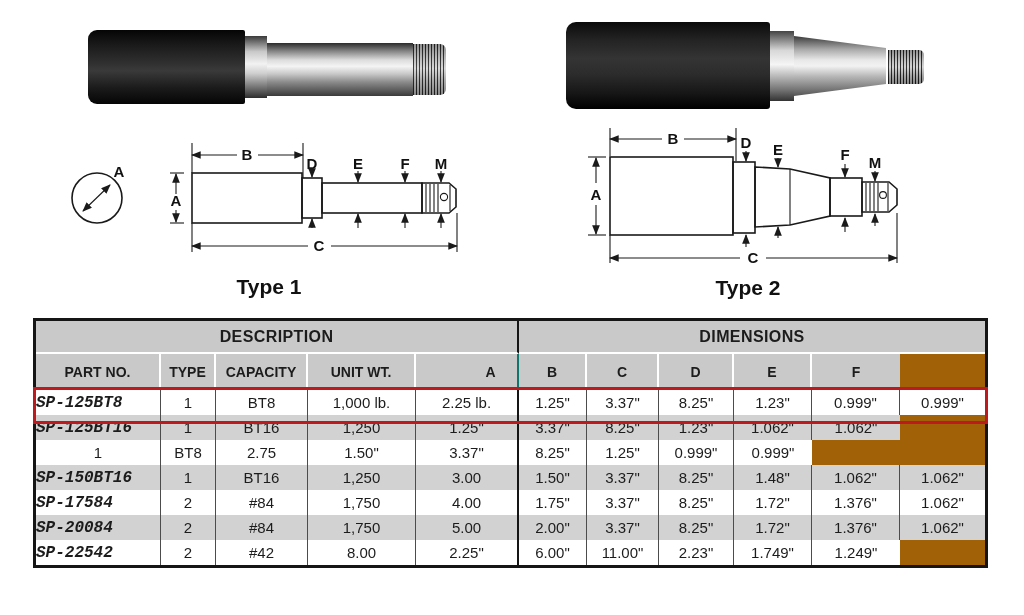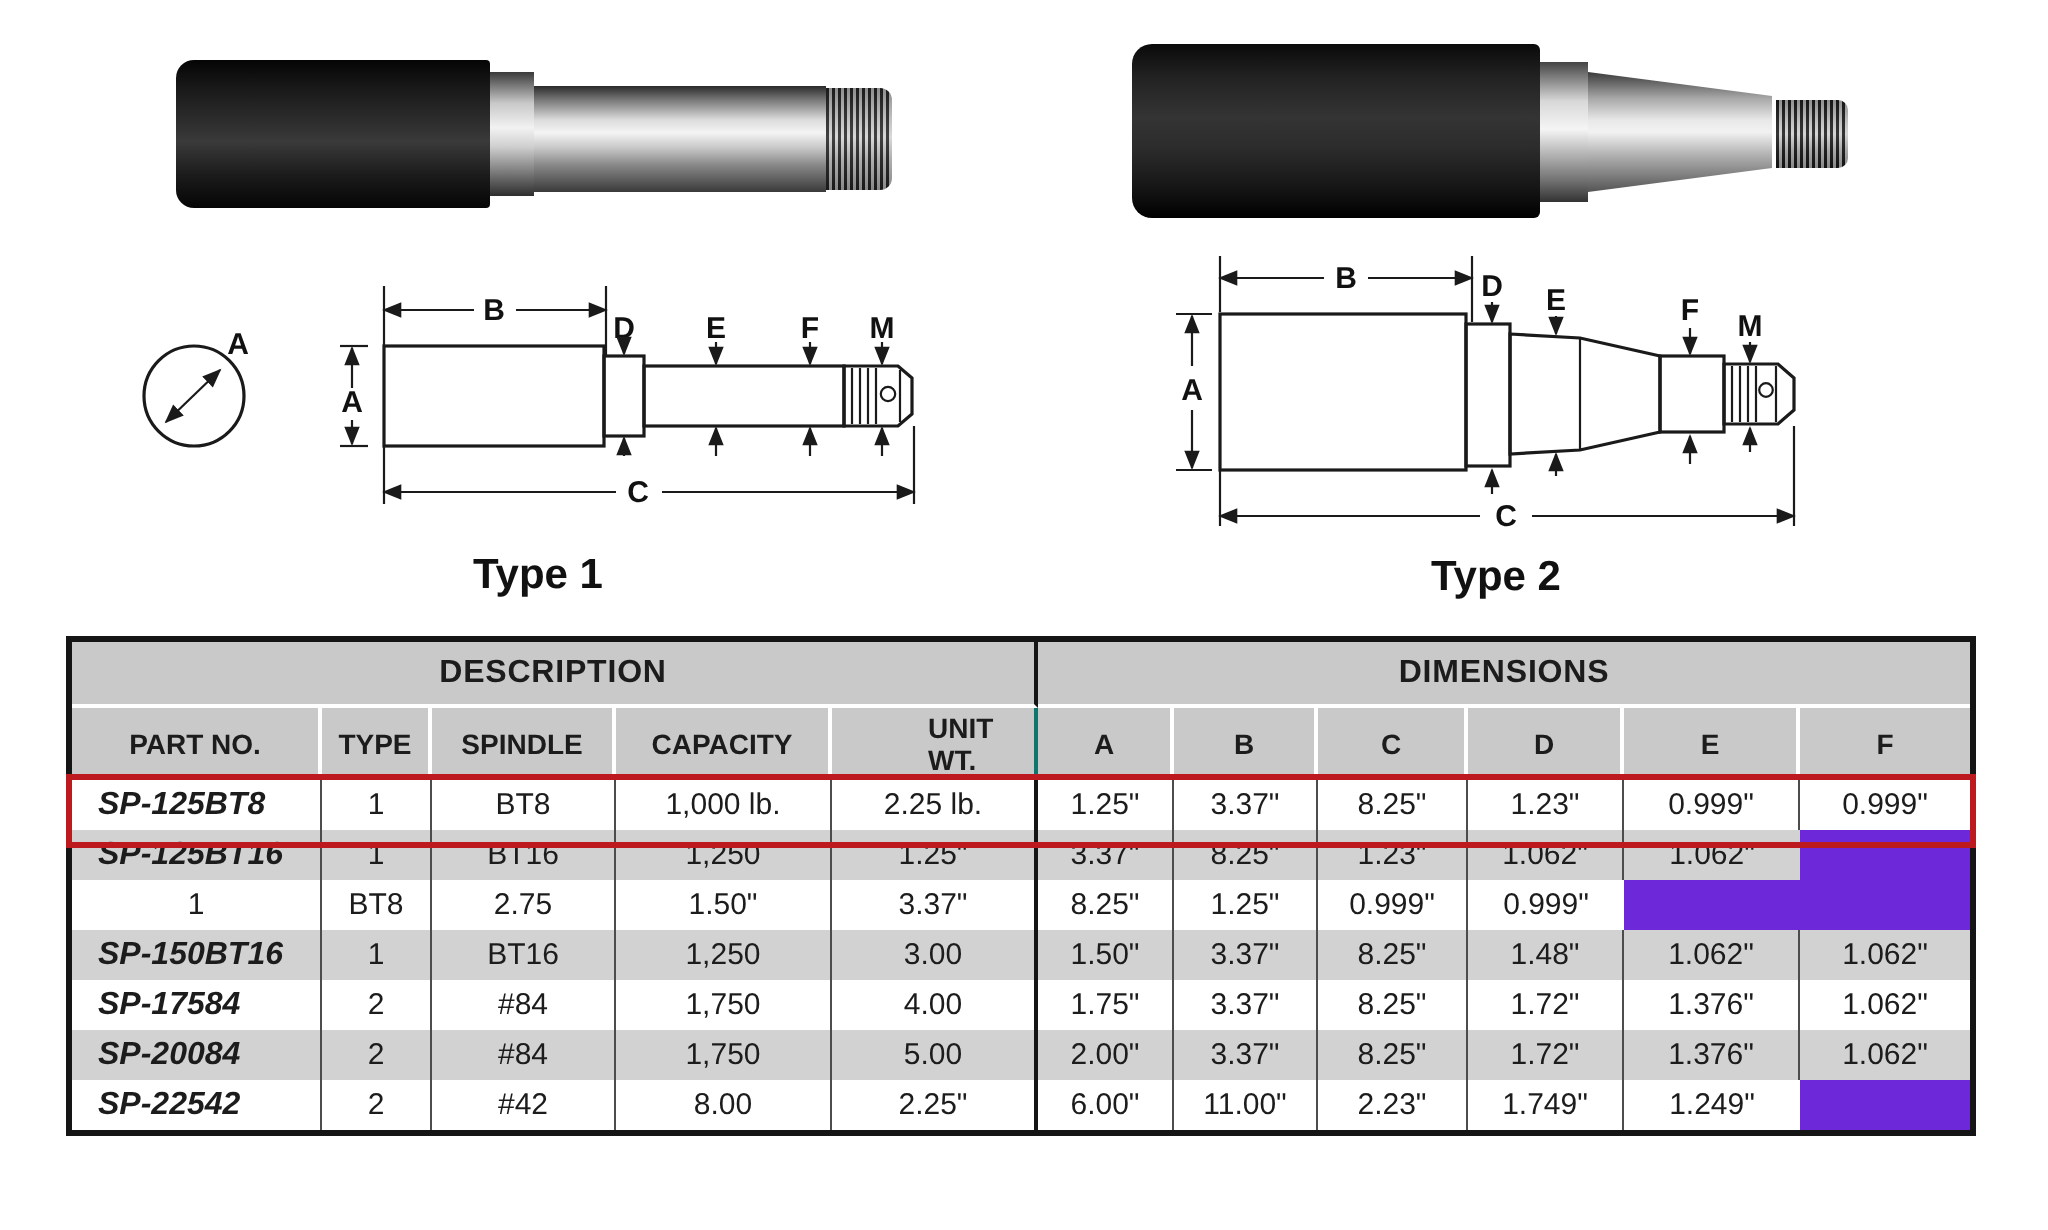--- a/index.html
+++ b/index.html
@@ -38,39 +38,39 @@
   .diag1{left:60px;top:140px;}
   .diag2{left:580px;top:125px;}
   .diag line,.diag rect,.diag circle,.diag polygon,.diag path{stroke:#1a1a1a;fill:none;}
   .diag .thin{stroke-width:1.1;}
   .diag .thick{stroke-width:1.6;}
   .diag text{fill:#111;font-family:"Liberation Sans",sans-serif;font-weight:bold;font-size:15px;text-anchor:middle;stroke:none;}
   .diag text.caption{font-size:21px;}
   .diag marker path{fill:#1a1a1a;stroke:none;}
   
   .spec-table{position:absolute;left:33px;top:318px;width:955px;height:250px;
-    box-sizing:border-box;border:3px solid #151515;background:#6d28d9;}
+    box-sizing:border-box;border:3px solid #151515;background:#a16207;}
   .trow{display:grid;}
   .hrow1{grid-template-columns:483px 466px;height:33px;}
   .hrow2,.drow{grid-template-columns:125px 55px 92px 108px 103px 68px 72px 75px 78px 88px 85px;}
   .hrow2{height:36px;}
   .drow{height:25px;}
   .cell{display:flex;align-items:center;justify-content:center;box-sizing:border-box;overflow:hidden;}
   .hrow1 .cell,.hrow2 .cell{background:var(--hdr);font-weight:bold;}
   .hrow1 .cell{font-size:16px;letter-spacing:.4px;border-bottom:2px solid #fff;}
   .hrow1 .cell:first-child{border-right:2px solid #151515;}
   .hrow2 .cell{font-size:14px;border-right:2px solid #fff;}
   .hrow2 .cell:nth-child(5){border-right:2px solid #0f766e;padding-left:48px;}
   .hrow2 .cell:last-child{border-right:none;}
   .drow .cell{font-size:15px;border-right:1px solid #4c4c4c;background:#fff;}
   .drow .cell:nth-child(5){border-right:2px solid #151515;}
   .drow .cell:last-child{border-right:none;}
   .drow.alt .cell{background:var(--alt);}
-  .cell.part{justify-content:flex-start;padding-left:13px;
-    font-family:Liberation Sans, sans-serif;font-style:italic;font-weight:bold;font-size:16px;text-align:right;}
+  .cell.part{justify-content:flex-start;
+    font-family:Liberation Mono, monospace;font-style:italic;font-weight:bold;font-size:16px;text-align:right;}
   .hl-box{position:absolute;left:-3px;right:-3px;top:66px;height:31px;
     border:3px solid var(--red);pointer-events:none;}
 </style>
 </head>
 <body>
 
 <div class="canvas">
 
   <div>
     <div class="pp p1-body"></div>
@@ -210,21 +210,20 @@
   </svg>
 
   <div class="spec-table">
     <div class="trow hrow1">
       <div class="cell">DESCRIPTION</div>
       <div class="cell">DIMENSIONS</div>
     </div>
     <div class="trow hrow2">
       <div class="cell">PART NO.</div>
       <div class="cell">TYPE</div>
-      <div class="cell">SPINDLE</div>
       <div class="cell">CAPACITY</div>
       <div class="cell">UNIT WT.</div>
       <div class="cell">A</div>
       <div class="cell">B</div>
       <div class="cell">C</div>
       <div class="cell">D</div>
       <div class="cell">E</div>
       <div class="cell">F</div>
     </div>
     <div>

